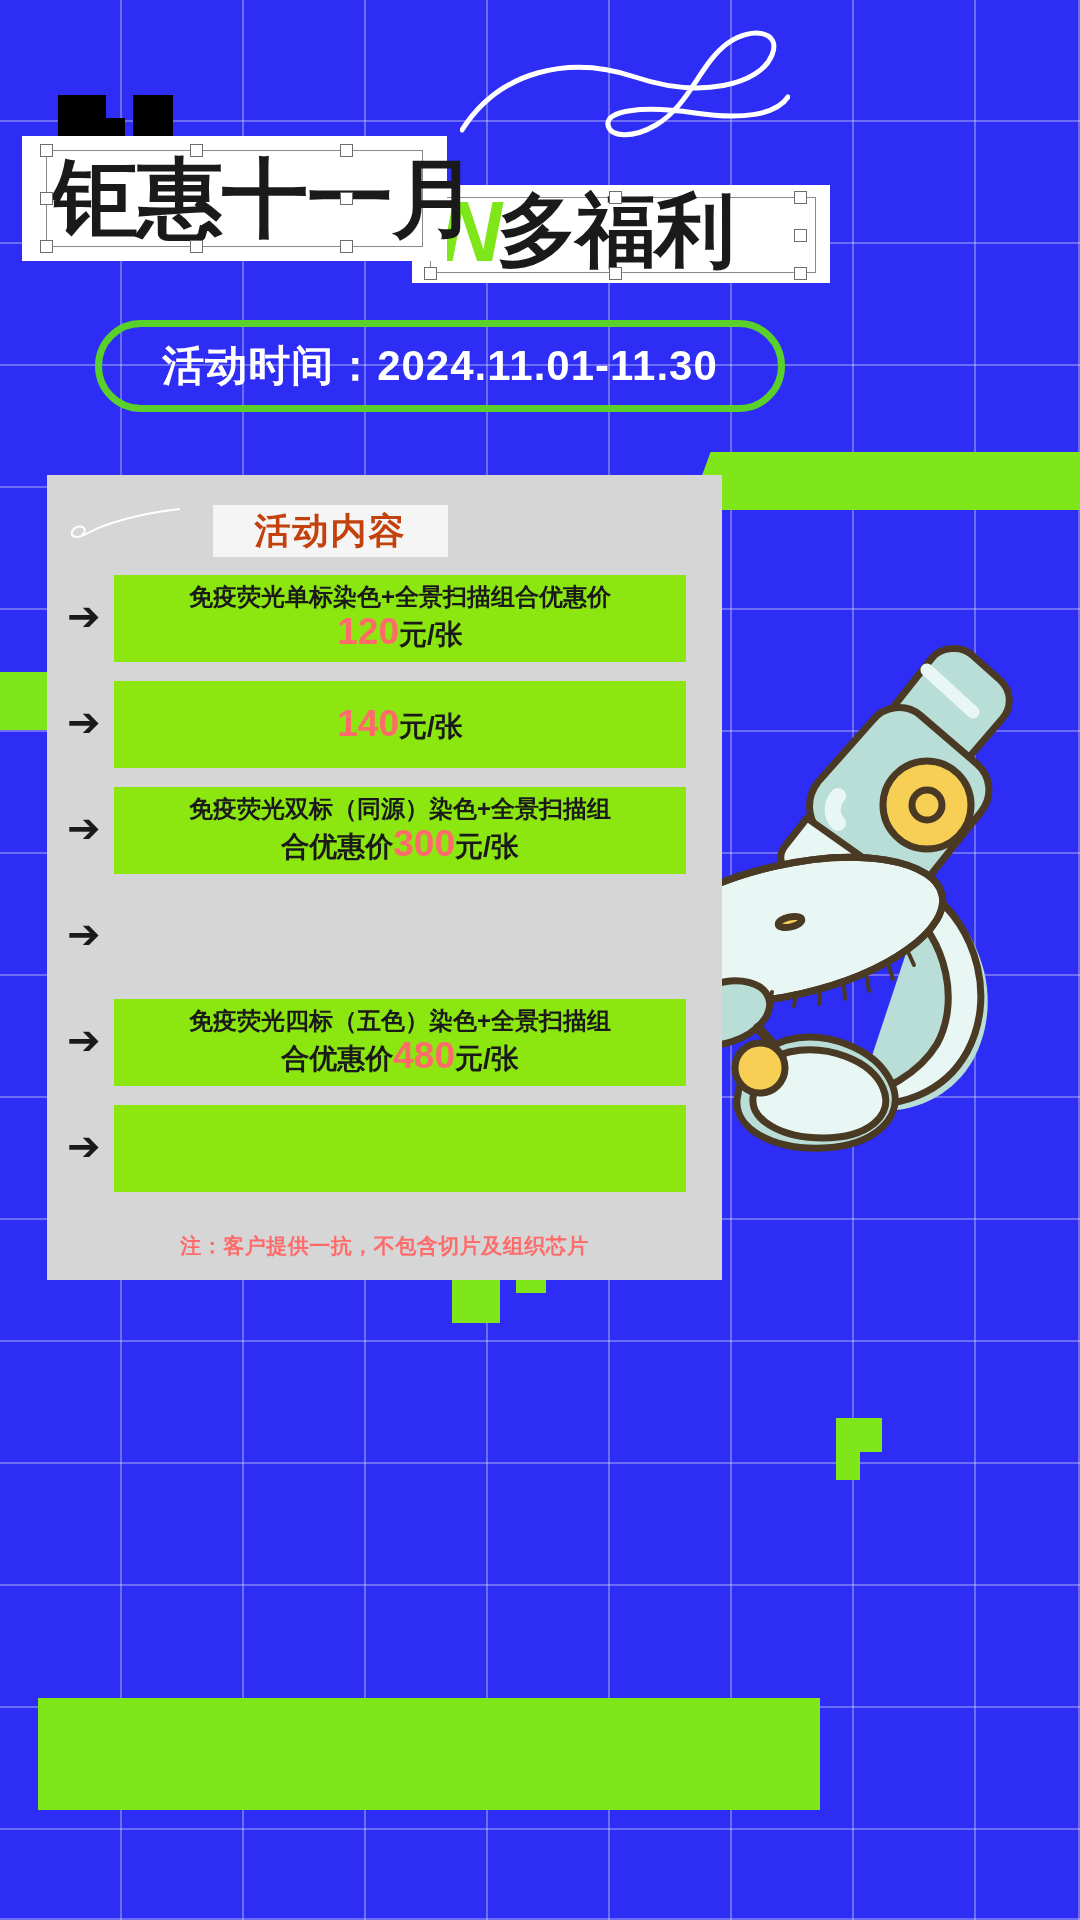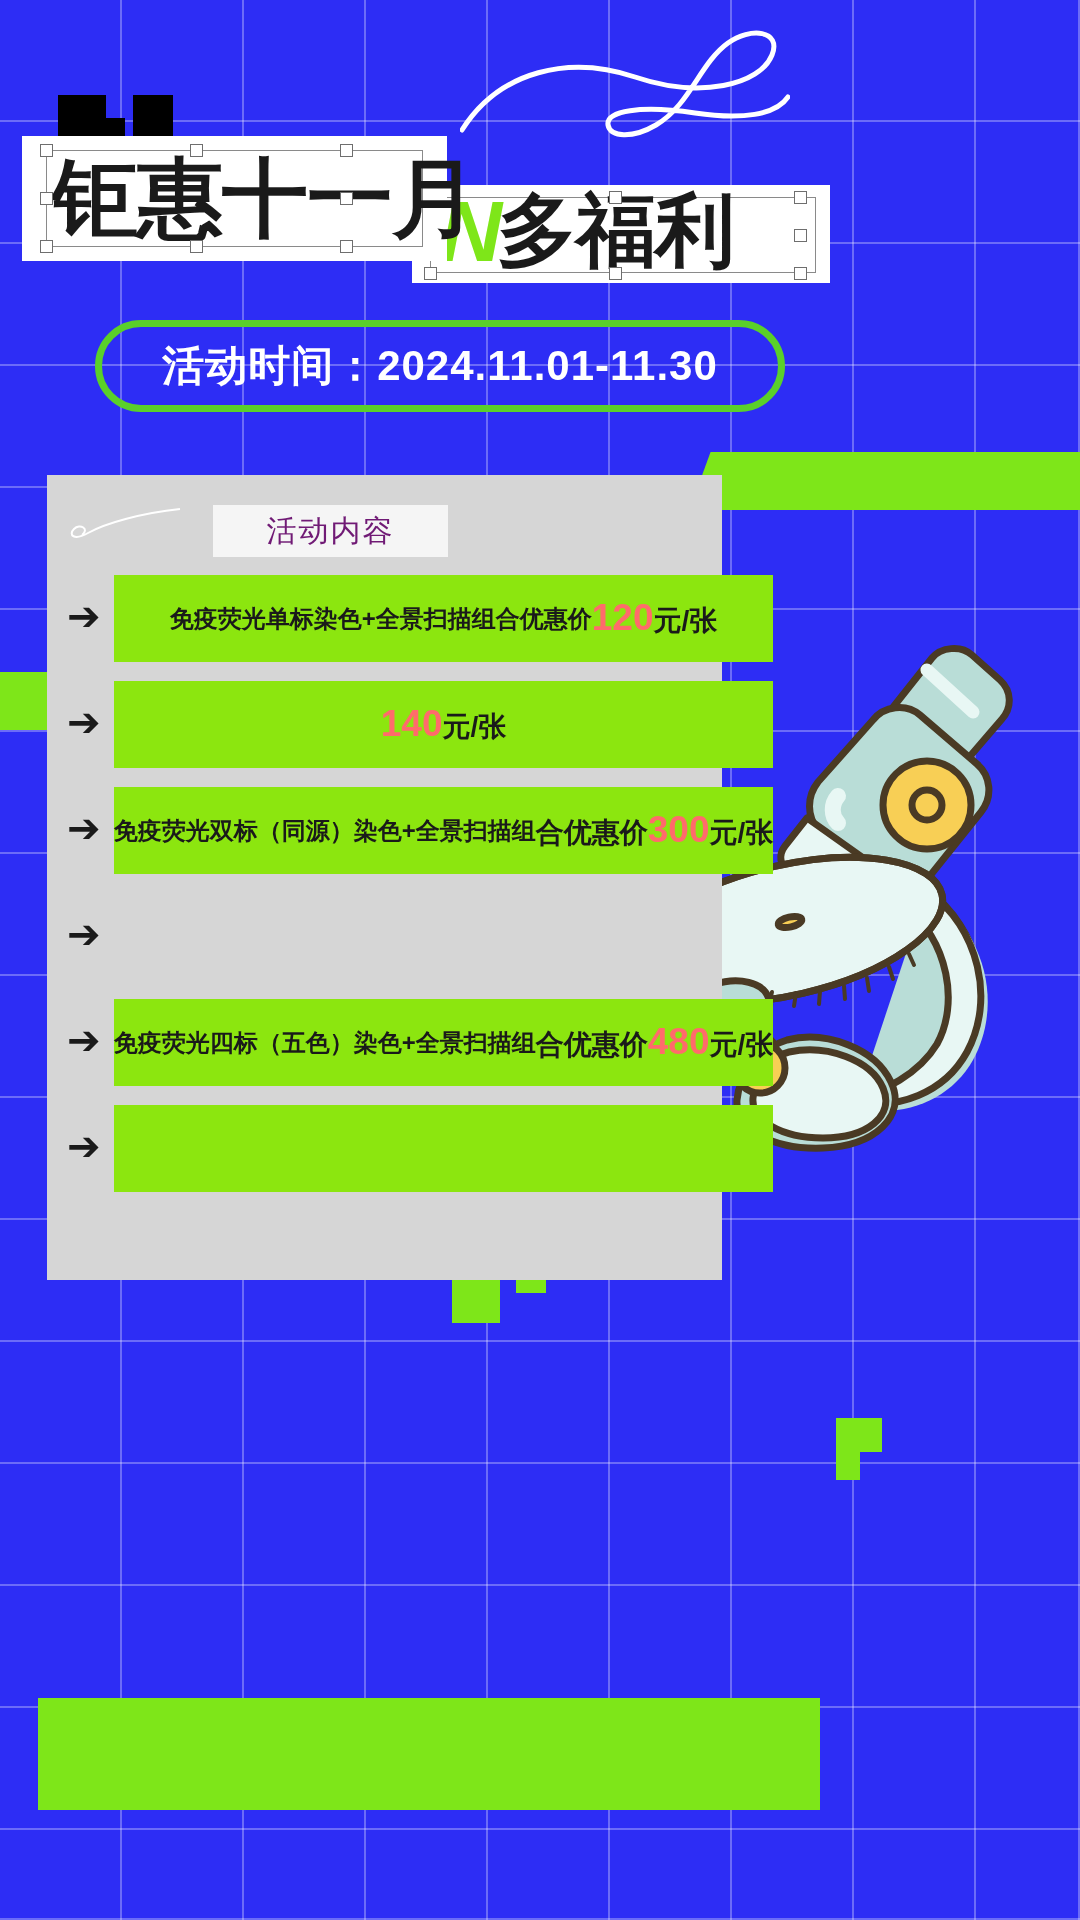--- a/index.html
+++ b/index.html
@@ -69,31 +69,31 @@
 
   
   .card{
     position:absolute;left:47px;top:475px;width:675px;height:805px;
     background:#d6d6d6;z-index:3;
   }
   .card-title{
     position:absolute;left:213px;top:505px;width:235px;height:52px;
     background:#f5f5f5;display:flex;align-items:center;justify-content:center;z-index:7;
   }
-  .card-title span{font-size:30px;font-weight:normal;color:#701a75;letter-spacing:2px;}
+  .card-title span{font-size:36px;font-weight:bold;color:#c2410c;letter-spacing:2px;}
 
   .rows{position:absolute;left:47px;top:575px;width:675px;z-index:8;}
   .row{position:relative;height:87px;margin-bottom:19px;}
   .arrow{
     position:absolute;left:20px;top:30px;width:44px;height:26px;
     color:#1a1a1a;font-size:40px;line-height:22px;font-weight:bold;
   }
   .pill{
-    position:absolute;left:67px;top:0;width:659px;height:87px;
-    background:#8ce60f;display:flex;flex-direction:row;
+    position:absolute;left:67px;top:0;width:572px;height:87px;
+    background:#8ce60f;display:flex;flex-direction:column;
     align-items:center;justify-content:center;
   }
   .l1{font-size:24px;font-weight:bold;color:#1a1a1a;line-height:1.15;letter-spacing:0px;white-space:nowrap;}
   .l2{font-size:28px;font-weight:bold;color:#1a1a1a;line-height:1.15;white-space:nowrap;}
   .price{color:#ff6b6b;font-size:37px;}
   .note{
     position:absolute;left:47px;top:1232px;width:675px;text-align:center;
     font-size:21px;font-weight:bold;color:#ff6b6b;z-index:9;letter-spacing:.5px;
   }
 
@@ -256,20 +256,21 @@
     </div>
 
     <div class="row">
       <div class="arrow">➔</div>
       <div class="pill">
       </div>
     </div>
 
   </div>
 
+  <div class="note">注：客户提供一抗，不包含切片及组织芯片</div>
 
   <div class="gsq" style="left:452px;top:1263px;width:48px;height:60px;"></div>
   <div class="gsq" style="left:516px;top:1263px;width:30px;height:30px;"></div>
   <div class="gsq" style="left:836px;top:1418px;width:46px;height:34px;"></div>
   <div class="gsq" style="left:836px;top:1452px;width:24px;height:28px;"></div>
 
   <div class="bottombar"></div>
 
 </div>
 

